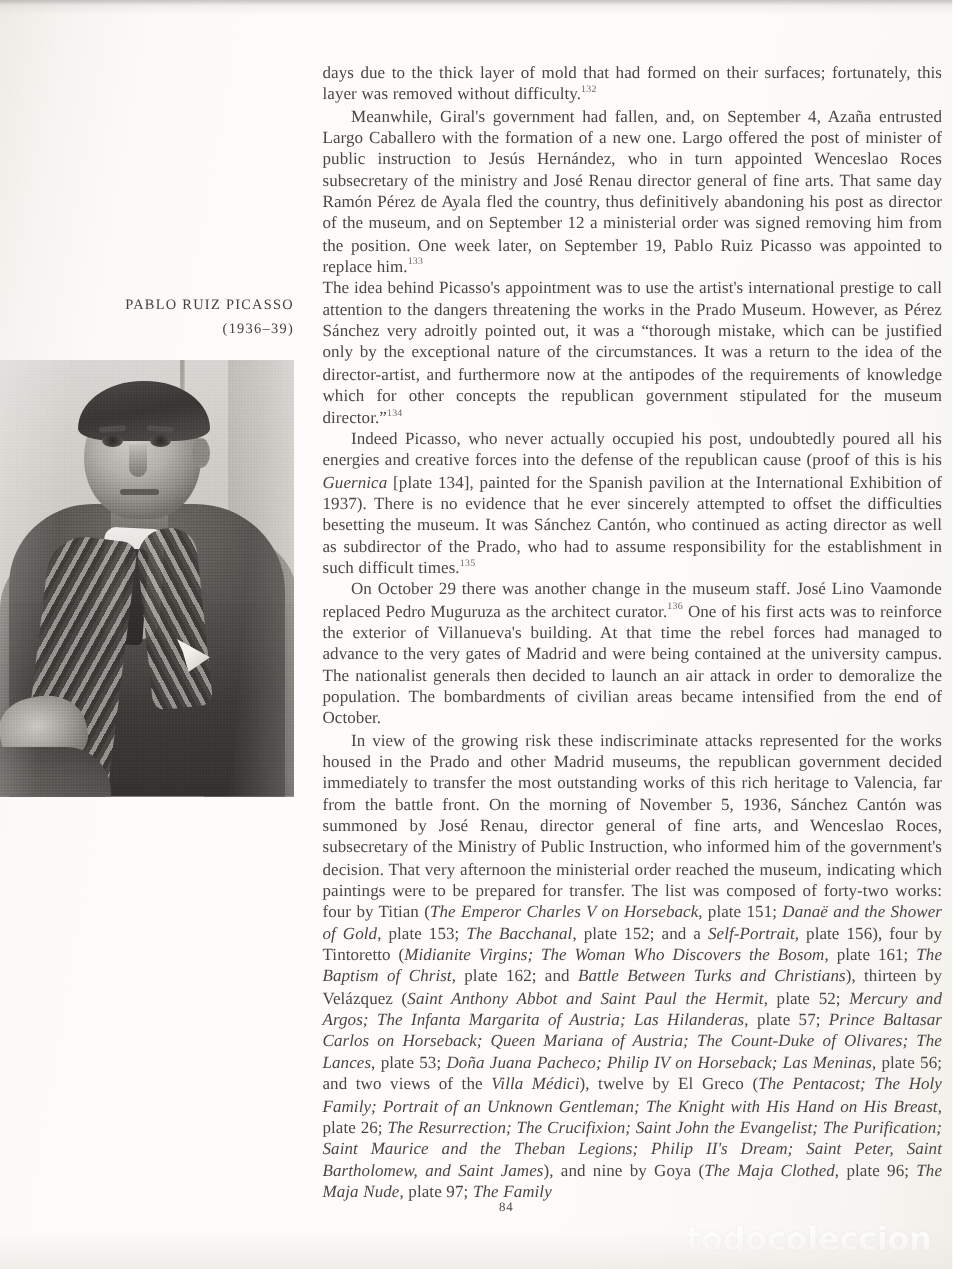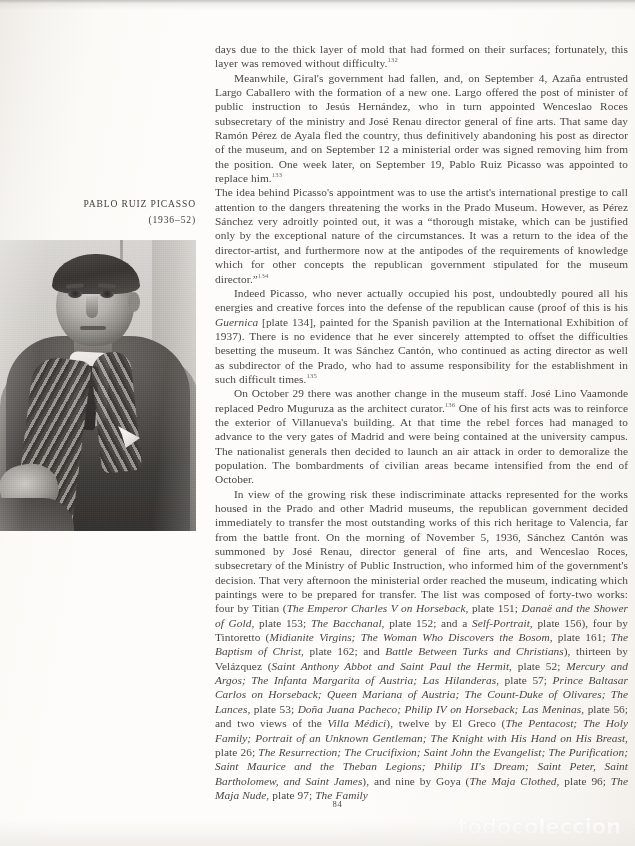--- a/index.html
+++ b/index.html
@@ -314,21 +314,21 @@
 <body>
 
 <div id="page">
 
   <div id="scan-top"></div>
 
   <div id="left-col">
 
     <div id="figure-caption">
       <span class="cap-name">PABLO RUIZ PICASSO</span>
-      <span class="cap-dates">(1936–52)</span>
+      <span class="cap-dates">(1936–39)</span>
     </div>
 
     <div id="figure-photo">
       <div class="ph-bg"></div>
       <div class="ph-wallseam"></div>
       <div class="ph-wallseam2"></div>
       <div class="ph-shoulderL"></div>
       <div class="ph-shoulderR"></div>
       <div class="ph-body"></div>
       <div class="ph-neck"></div>

